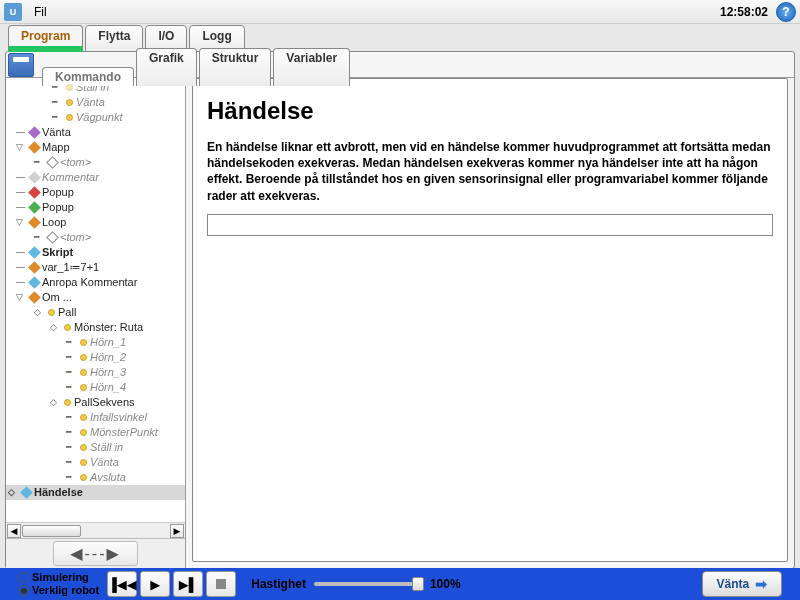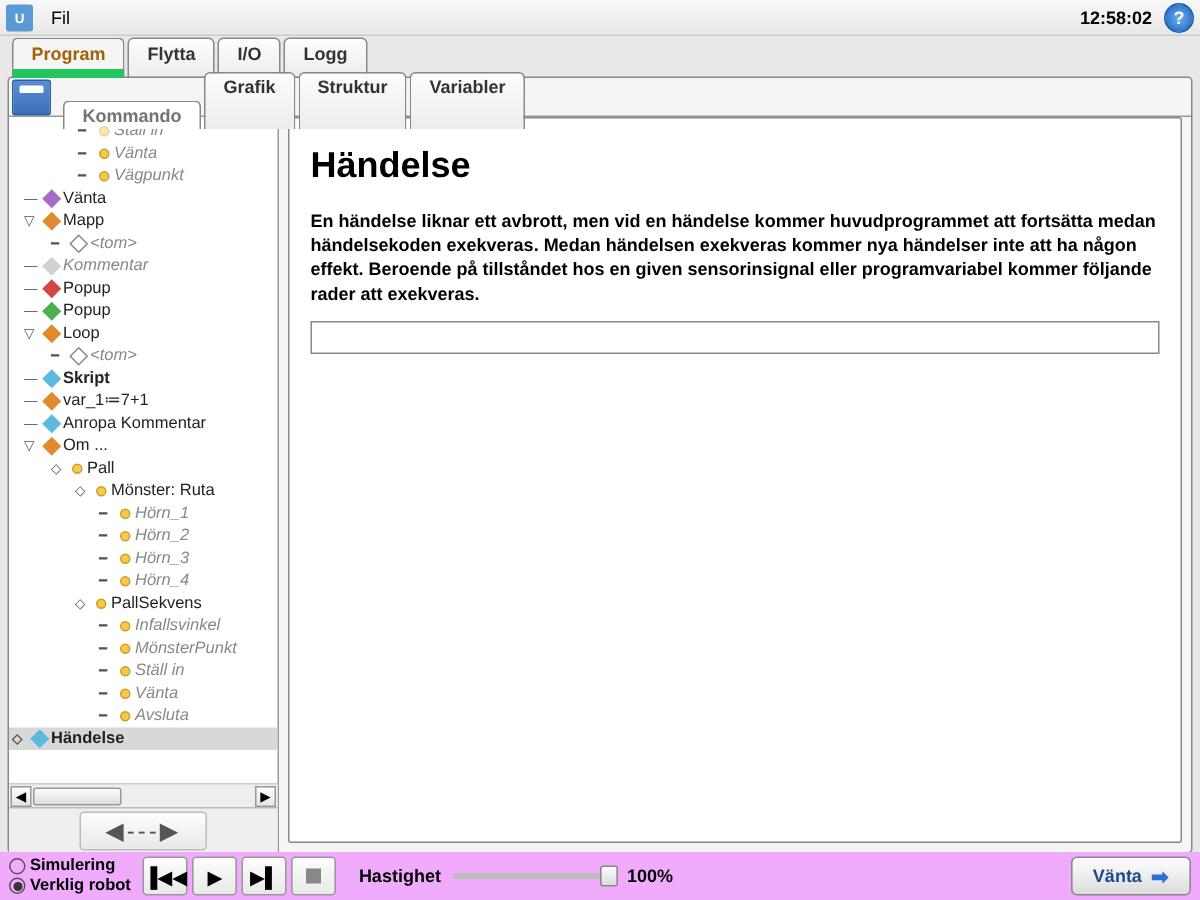--- a/index.html
+++ b/index.html
@@ -50,21 +50,21 @@
 .right-panel{ flex:1; display:flex; flex-direction:column; }
 .sub-tabs{ display:flex; padding-left:6px; padding-top:2px; position:relative; top:1px;}
 .sub-tab{ padding:2px 12px; border:1px solid #888; border-bottom:none; background:linear-gradient(#fdfdfd,#ececec); border-top-left-radius:4px; border-top-right-radius:4px; margin-right:2px; font-size:12px; font-weight:bold; color:#333;}
 .sub-tab.active{ background:#fff; color:#737373;margin-top:19px;}
 .content-area{ flex:1; border:1px solid #888; margin:0 6px 6px 6px; background:#fff; padding:18px 14px; border-radius:2px; overflow:hidden;}
 .content-area h1{ font-size:24px; margin-bottom:14px;}
 .content-area p{ font-weight:bold; font-size:12px; line-height:1.35; margin-bottom:10px;}
 .expr-box{ border:1px solid #888; height:22px; width:100%; background:#fff;}
 
 
-.bottom-bar{ position:absolute; bottom:0; left:0; right:0; height:32px; display:flex; align-items:center; padding:0 6px; background:#f0abfc;justify-content:flex-end;}
+.bottom-bar{ position:absolute; bottom:0; left:0; right:0; height:32px; display:flex; align-items:center; padding:0 18px; background:#1d4ed8;justify-content:flex-end;}
 .radio-col{ display:flex; flex-direction:column; font-weight:bold; font-size:11px; margin-right:8px;}
 .radio-col label{display:flex; align-items:center; gap:3px; line-height:13px;}
 .radio{width:11px; height:11px; border:1px solid #555; border-radius:50%; display:inline-block; position:relative;}
 .radio.checked::after{content:""; position:absolute; top:1.5px; left:1.5px; width:6px; height:6px; background:#333; border-radius:50%;}
 
 .transport{ display:flex; gap:0; align-items:center; margin-right:12px; }
 .tbtn{ width:30px; height:26px; border:1px solid #999; background:linear-gradient(#fdfdfd,#e8e8e8); display:flex; align-items:center; justify-content:center; margin-right:3px; border-radius:3px; font-size:13px;}
 .tbtn .stop{width:10px; height:10px; background:#888;}
 .speed-label{font-weight:bold; margin-right:8px;}
 .slider{ width:110px; height:4px; background:#bbb; border-radius:2px; position:relative; margin-right:4px;}

